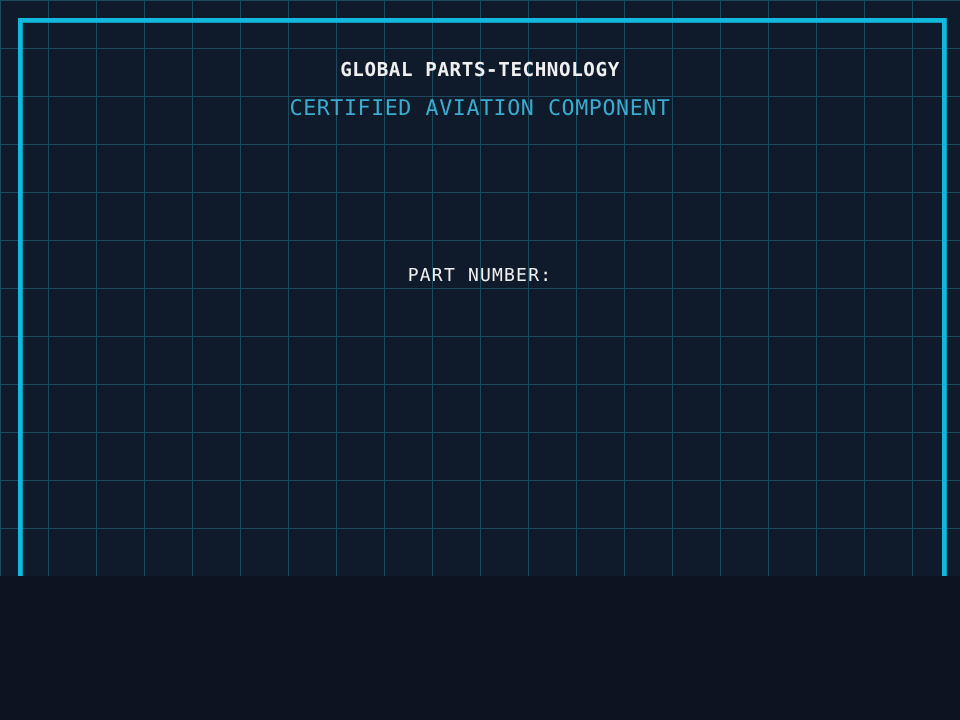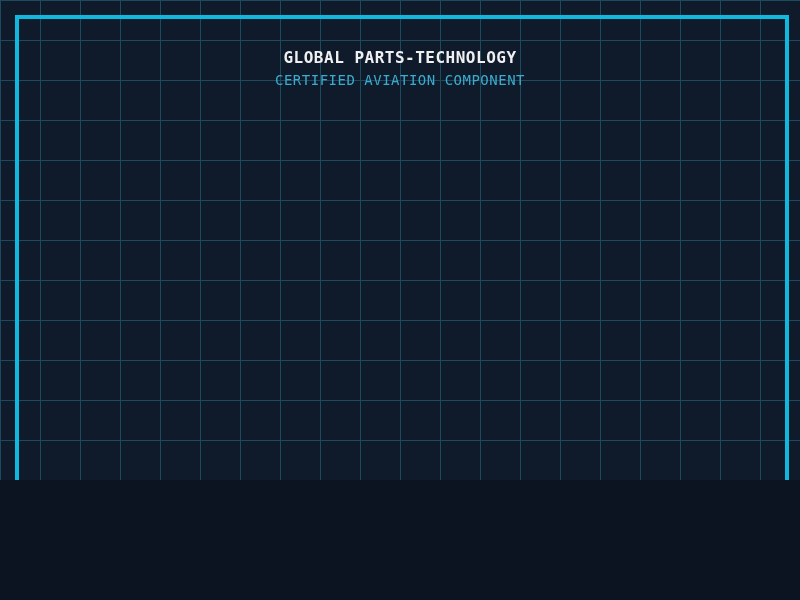--- a/index.html
+++ b/index.html
@@ -46,22 +46,22 @@
 
   .company-title {
     top: 48px;
     font-size: 16px;
     font-weight: bold;
     letter-spacing: 0.5px;
     color: var(--text-white);
   }
 
   .company-subtitle {
-    top: 72px;
-    font-size: 14px;
+    top: 80px;
+    font-size: 18px;
     letter-spacing: 0.5px;
     color: var(--subtitle-cyan);
   }
 
   .part-label {
     top: 220px;
     font-size: 15px;
     letter-spacing: 1px;
     color: var(--text-white);
   }
@@ -85,16 +85,17 @@
 <body>
 
 <div class="screen">
 
   <div class="frame"></div>
 
   <div class="centered-line company-title">GLOBAL PARTS-TECHNOLOGY</div>
 
   <div class="centered-line company-subtitle">CERTIFIED AVIATION COMPONENT</div>
 
+  <div class="centered-line part-label">PART NUMBER:</div>
 
 
 
 </div>
 
 </body></html>

